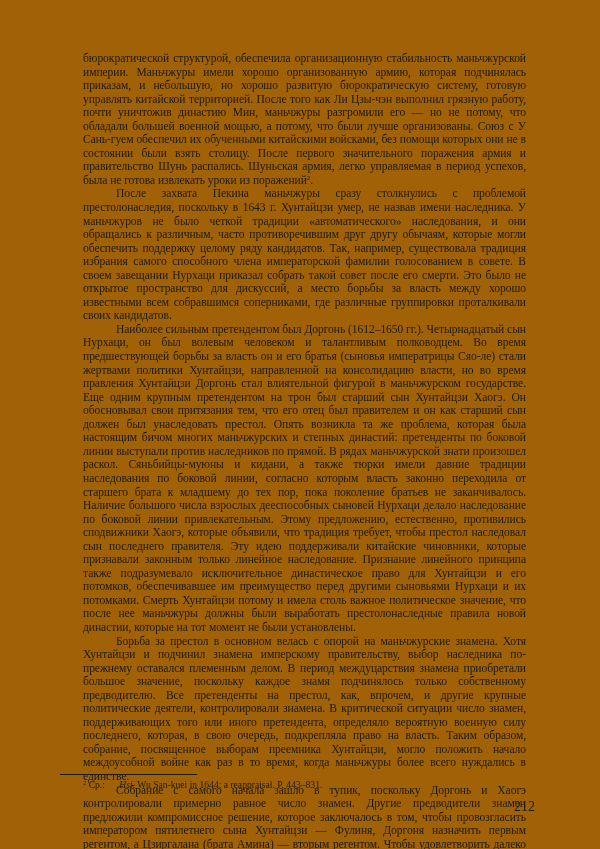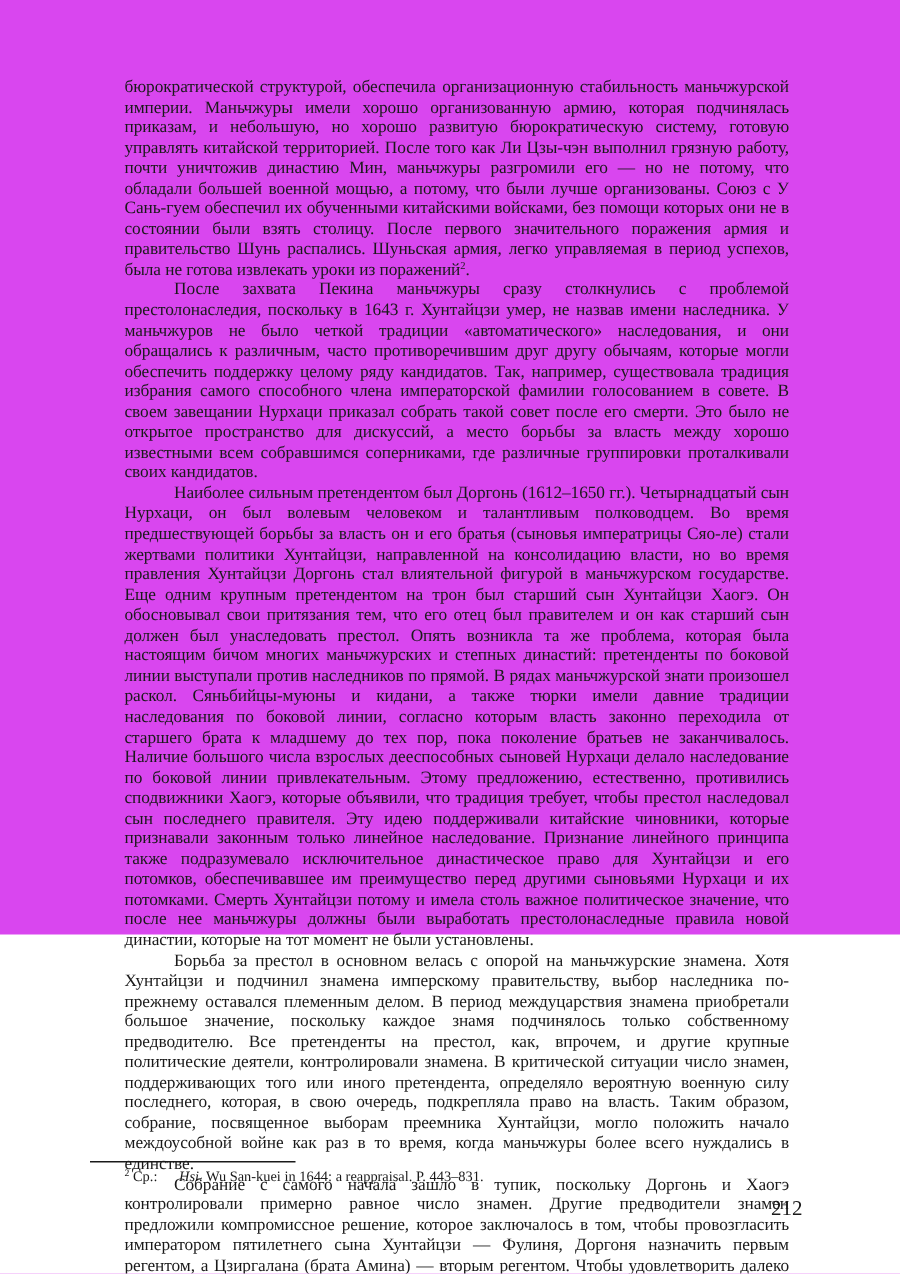--- a/index.html
+++ b/index.html
@@ -12,22 +12,22 @@
     height: 849px;
     position: relative;
     overflow: hidden;
     font-family: "Liberation Serif", "DejaVu Serif", serif;
     color: #1a1a1a;
   }
   .page {
     position: absolute;
     left: 0; top: 0;
     width: 600px;
-    height: 623px;
-    background: #d946ef;
+    height: 849px;
+    background: #a16207;
   }
   .body-text {
     position: absolute;
     left: 83px;
     top: 52px;
     width: 443px;
     font-size: 11.55px;
     line-height: 13.55px;
     text-align: justify;
     letter-spacing: -0.05px;

